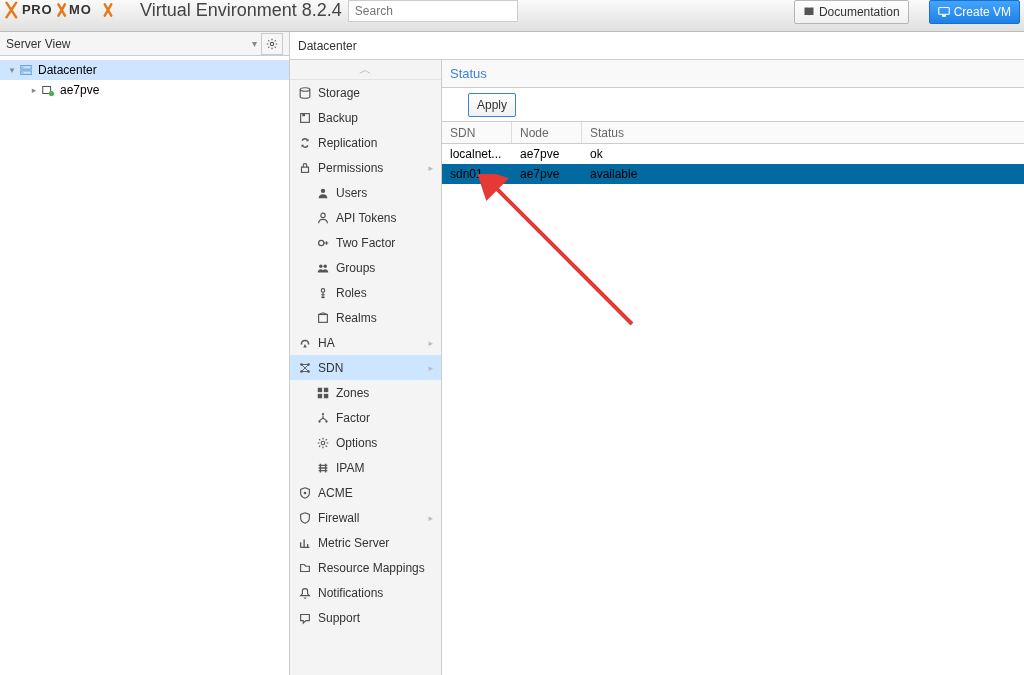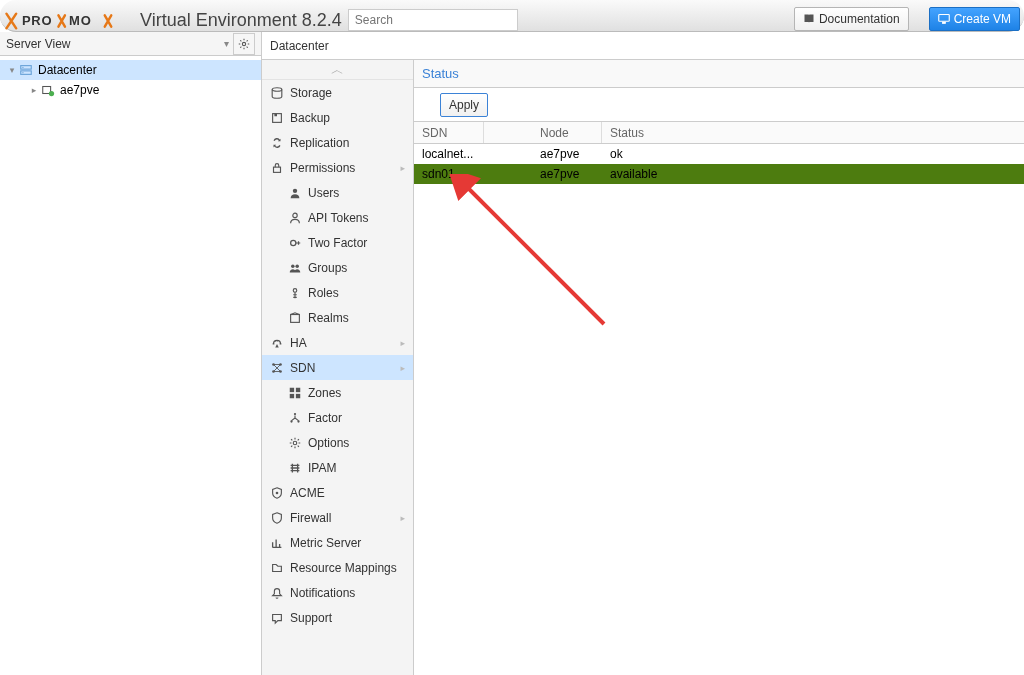--- a/index.html
+++ b/index.html
@@ -1,33 +1,33 @@
 <!DOCTYPE html>
 <html><head>
 <meta charset="utf-8">
 <style>
   * { box-sizing: border-box; }
   html, body { margin: 0; padding: 0; font-family: "Helvetica Neue", Arial, sans-serif; font-size: 13px; color: #000; background: #fff; height: 100%; }
   body { width: 1024px; height: 675px; overflow: hidden; }
 
   
-  .topbar { height: 32px; background: linear-gradient(#fafafa,#e0e0e0); border-bottom: 1px solid #bbb; display: flex; align-items: flex-end; padding: 0 4px; border-radius: 16px; }
+  .topbar { height: 32px; background: linear-gradient(#fafafa,#e0e0e0); border-bottom: 1px solid #bbb; display: flex; align-items: flex-start; padding: 0 4px; }
   .logo { display: flex; align-items: center; margin-right: 6px; }
   .logo svg { height: 20px; }
   .ve-title { font-size: 18px; color: #444; margin-right: 6px; white-space: nowrap; }
   .search { height: 22px; width: 170px; border: 1px solid #ccc; background: #fff; padding: 0 6px; font-size: 12px; color: #555; }
   .spacer { flex: 1; }
   .btn { height: 24px; padding: 0 8px; display: inline-flex; align-items: center; border: 1px solid #b5b5b5; background: linear-gradient(#fff,#f0f0f0); border-radius: 2px; cursor: pointer; margin-left: 20px; font-size: 12px; color: #333; }
   .btn svg { margin-right: 4px; }
   .btn.primary { background: linear-gradient(#44a3ff,#1e82e6); color: #fff; border-color: #1b6fc4; }
   .btn.primary svg { fill: #fff; stroke: #fff; }
 
   
   .main { display: flex; height: calc(100% - 32px); }
-  .left { width: 262px; border-right: 1px solid #ccc; display: flex; flex-direction: column; }
+  .left { width: 290px; border-right: 1px solid #ccc; display: flex; flex-direction: column; }
   .view-head { height: 24px; background: #f5f5f5; border-bottom: 1px solid #ccc; display: flex; align-items: center; padding: 0 6px; font-size: 12px; color: #333; }
   .view-head .flex { flex: 1; }
   .gear { width: 22px; height: 22px; display: inline-flex; align-items: center; justify-content: center; border: 1px solid #ccc; margin-left: 4px; background:#f6f6f6; cursor:pointer; }
   .chev { margin-left: 4px; color: #888; font-size: 10px; }
   .tree { flex: 1; padding: 4px 0; background: #fff; overflow:auto; }
   .tree-row { display: flex; align-items: center; height: 20px; padding: 0 6px; font-size: 12px; cursor:pointer; }
   .tree-row.selected { background: #cde5ff; }
   .tree-icon { width: 16px; height: 16px; margin-right: 4px; display:inline-flex; align-items:center; justify-content:center; font-size:12px; }
   .tree-indent { width: 22px; }
   .tri { color:#888; width:12px; font-size:9px; display:inline-block; text-align:center; }
@@ -44,25 +44,25 @@
   .nav-item .arrow { margin-left:auto; color:#bbb; font-size:9px; }
 
   
   .right { flex:1; display:flex; flex-direction:column; position:relative; }
   .section-head { height:28px; border-bottom:1px solid #ccc; display:flex; align-items:center; padding:0 8px; color:#3b82d6; font-size:13px; background:#f9f9f9; }
   .toolbar { height:34px; border-bottom:1px solid #ccc; display:flex; align-items:center; padding:0 6px; }
   .toolbar .btn { height:24px; }
   .grid-head { display:flex; height:22px; border-bottom:1px solid #ccc; background:#fafafa; font-size:12px; color:#666; }
   .grid-head div { padding:0 8px; display:flex; align-items:center; border-right:1px solid #ddd; }
   .col-sdn { width:70px; }
-  .col-node { width:70px;margin-left:48px; }
+  .col-node { width:70px; }
   .col-status { flex:1; border-right:none !important; }
   .grid-body { font-size:12px; }
   .grid-row { display:flex; height:20px; align-items:center; }
-  .grid-row.alt { background:#4d7c0f; }
+  .grid-row.alt { background:#0369a1; }
   .grid-row div { padding:0 8px; }
 
   
   .anno-arrow { position:absolute; pointer-events:none; }
 </style>
 </head>
 <body>
 
 <div class="topbar">
   <div class="logo">

